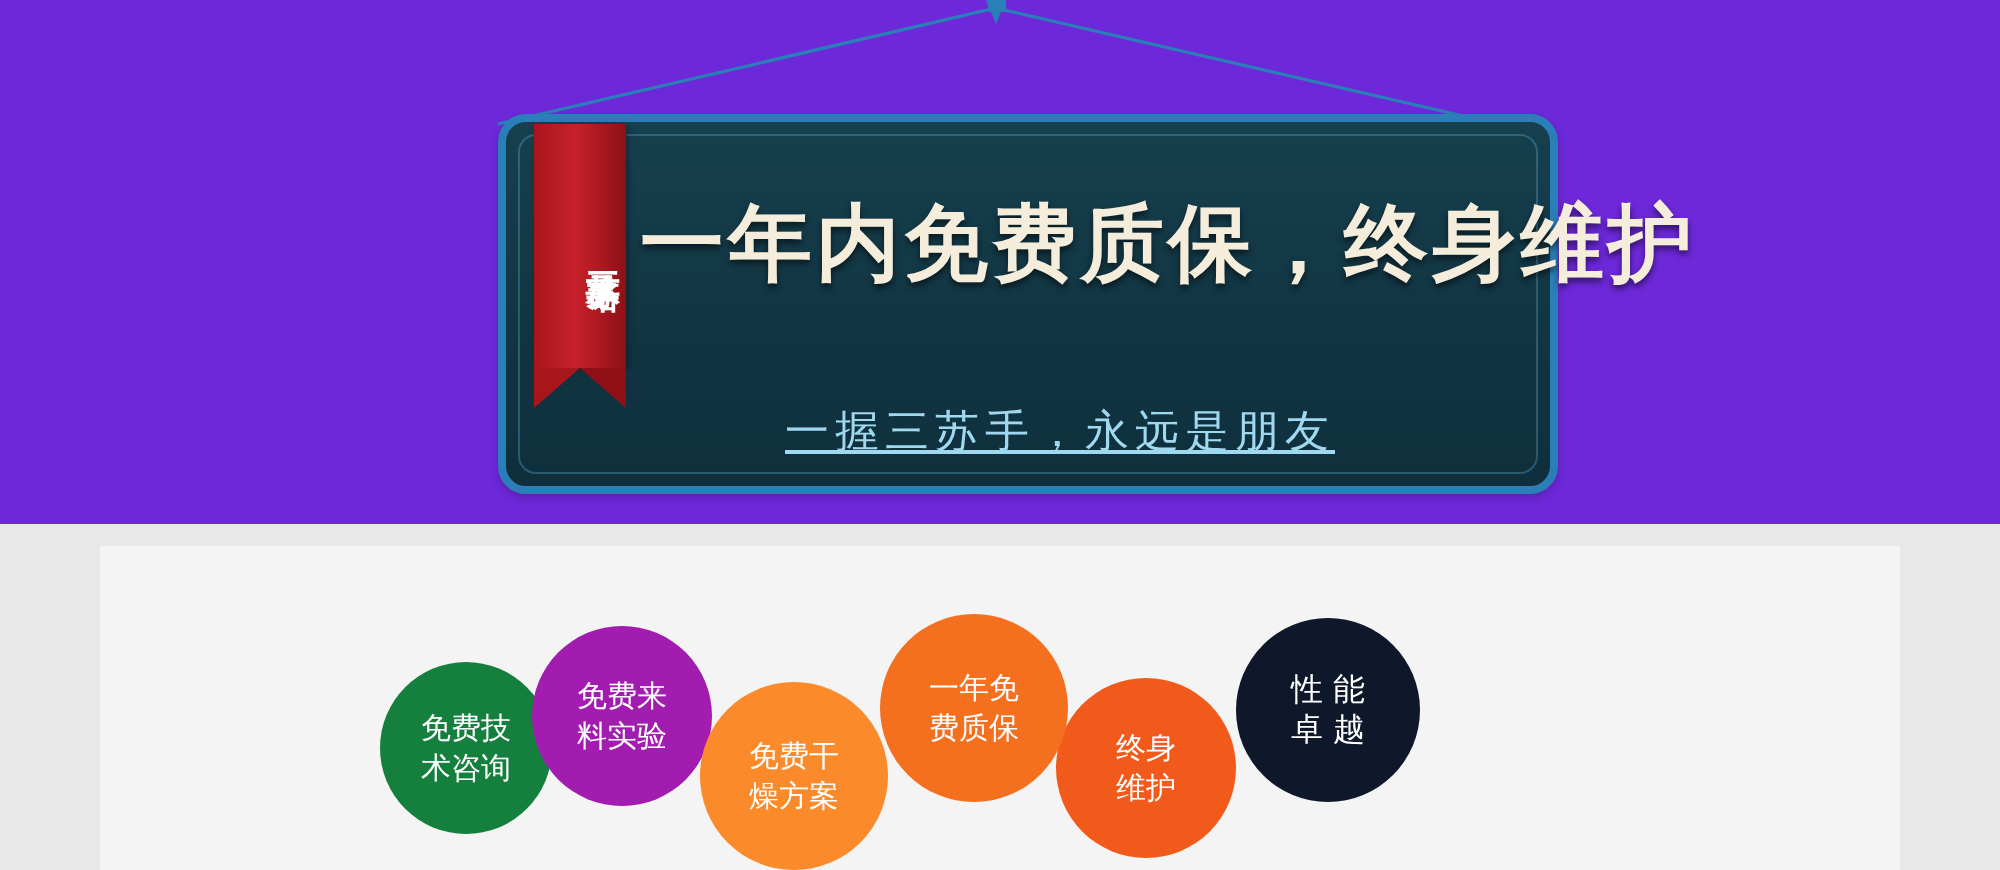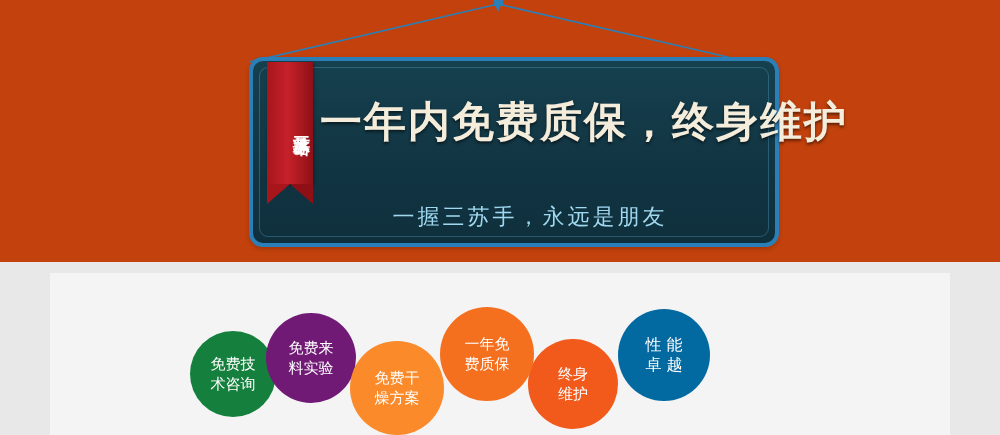--- a/index.html
+++ b/index.html
@@ -20,21 +20,21 @@
     height: 435px;
     overflow: hidden;
   }
 
   
   #top-area {
     position: absolute;
     left: 0; top: 0;
     width: 1000px;
     height: 314px;
-    background: #c2410c;
+    background: #6d28d9;
   }
 
   
   #connector {
     position: absolute;
     left: 0; top: 0;
     width: 1000px;
     height: 80px;
   }
 
@@ -122,20 +122,21 @@
     left: 300px;
     top: 203px;
     width: 460px;
     text-align: center;
     font-size: 22px;
     line-height: 28px;
     color: #9fd8ef;
     letter-spacing: 3px;
     font-family: "DejaVu Sans", "Liberation Sans", sans-serif;
     white-space: nowrap;
+    text-decoration: underline;
   }
 
   
   #bottom-area {
     position: absolute;
     left: 0;
     top: 262px;
     width: 1000px;
     height: 173px;
     background: #e8e8e8;
@@ -197,36 +198,36 @@
     <div id="subline">一握三苏手，永远是朋友</div>
   </div>
 
   <div id="bottom-area">
     <div id="bottom-inner">
 
     <div class="circle" style="width: 86px; height: 86px; left: 140px; top: 58px; background: #15803d; font-size: 15px;">
           <span class="ctext">免费技
 术咨询</span>
         </div>
-        <div class="circle" style="width: 90px; height: 90px; left: 216px; top: 40px; background: #701a75; font-size: 15px;">
+        <div class="circle" style="width: 90px; height: 90px; left: 216px; top: 40px; background: #a21caf; font-size: 15px;">
           <span class="ctext">免费来
 料实验</span>
         </div>
         <div class="circle" style="width: 94px; height: 94px; left: 300px; top: 68px; background: rgb(250, 138, 42); font-size: 15px; justify-content: center;">
           <span class="ctext">免费干
 燥方案</span>
         </div>
         <div class="circle" style="width: 90px; height: 90px; left: 478px; top: 66px; background: rgb(241, 90, 27); font-size: 15px;">
           <span class="ctext">终身
 维护</span>
         </div>
         <div class="circle" style="width: 94px; height: 94px; left: 390px; top: 34px; background: rgb(244, 112, 31); font-size: 15px;">
           <span class="ctext">一年免
 费质保</span>
         </div>
-        <div class="circle" style="width: 92px; height: 92px; left: 568px; top: 36px; background: #0369a1; font-size: 16px;">
+        <div class="circle" style="width: 92px; height: 92px; left: 568px; top: 36px; background: #0f172a; font-size: 16px;">
           <span class="ctext">性 能
 卓 越</span>
         </div>
       </div>
   </div>
 
 </div>
 
 </body></html>

